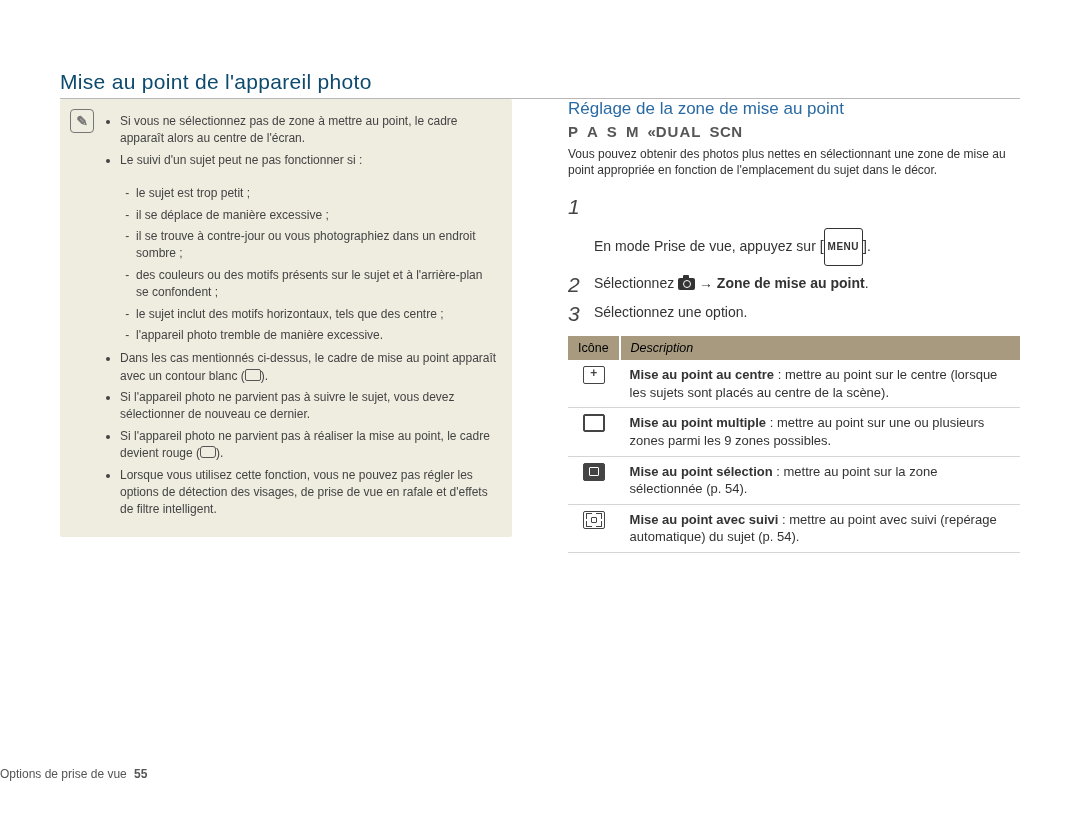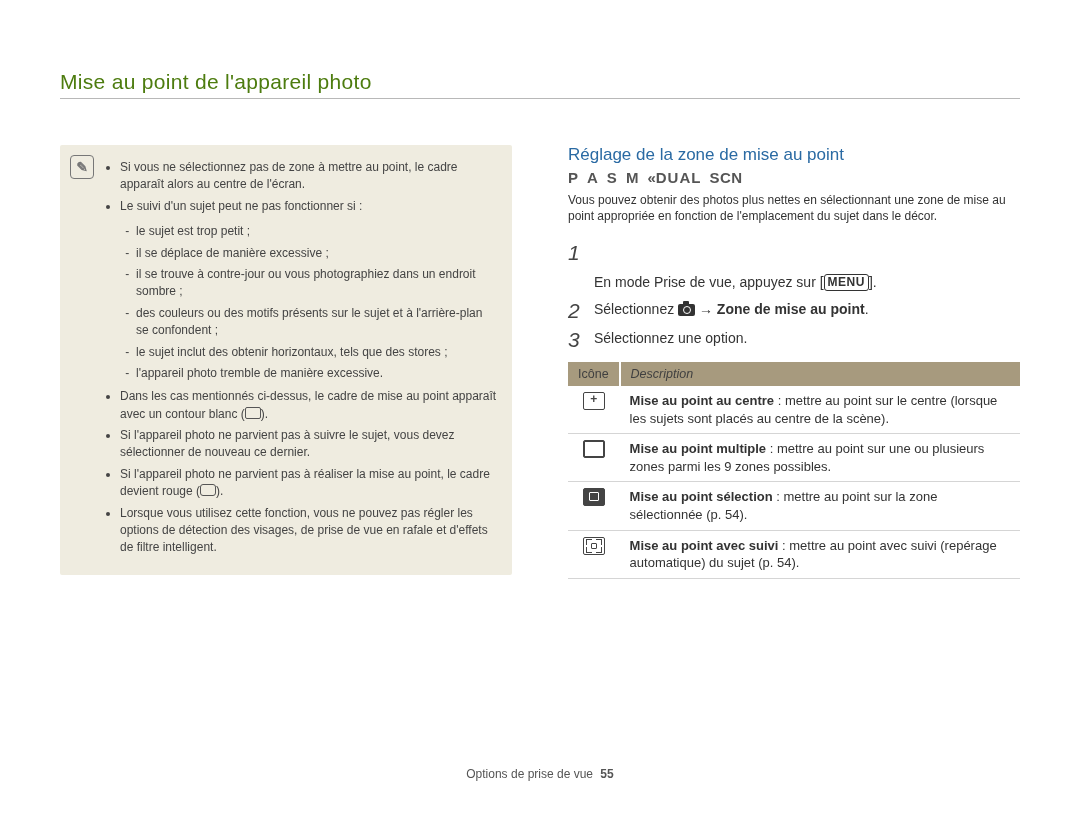--- a/index.html
+++ b/index.html
@@ -14,24 +14,23 @@
   .page {
     position: relative;
     width: 1080px;
     height: 815px;
     box-sizing: border-box;
     padding: 70px 60px 0 60px;
   }
   .header-title {
     font-size: 21px;
     font-weight: 300;
-    color: #4d7c0f;
+    color: #0c4a6e;
     border-bottom: 1px solid #b8b8b8;
     padding-bottom: 4px;
-    margin-bottom: 46px;
     letter-spacing: 0.3px;
   }
   .columns {
     display: flex;
     gap: 56px;
   }
   .col {
     flex: 1 1 50%;
   }
 
@@ -61,21 +60,21 @@
     color: #777;
   }
   .note-box ul {
     margin: 0;
     padding-left: 14px;
   }
   .note-box ul li {
     margin-bottom: 4px;
   }
   .note-box ul.sub {
-    margin-top: 8px;
+    margin-top: 16px;
     margin-bottom: 6px;
     list-style-type: "-  ";
     padding-left: 16px;
   }
   .inline-box {
     display: inline-block;
     width: 14px;
     height: 10px;
     border: 1.5px solid #555;
     border-radius: 2px;
@@ -137,25 +136,25 @@
     font-size: 21px;
     font-style: italic;
     font-weight: 400;
     color: #444;
     min-width: 16px;
     line-height: 1;
     padding-top: 0;
   }
   .menu-chip {
     display: inline-block;
-    font-size: 12px;
+    font-size: 10px;
     font-weight: 700;
     border: 1.2px solid #333;
     border-radius: 3px;
-    padding: 0 3px;
+    padding: 12px 3px;
     line-height: 1.2;
     letter-spacing: 0.5px;
     vertical-align: 1px;
     margin-top: 32px;
   }
   .cam-icon {
     display: inline-block;
     width: 17px;
     height: 12px;
     background: #333;
@@ -187,21 +186,21 @@
 
   
   table.opt {
     border-collapse: collapse;
     width: 100%;
     font-size: 13px;
     margin-bottom: 14px;
   }
   table.opt thead th {
     background: #a79a7e;
-    color: #404040;
+    color: #000000;
     font-weight: 400;
     text-align: left;
     padding: 5px 10px;
     font-size: 12.5px;
     border-right: 2px solid #fff;
   }
   table.opt thead th:last-child {
     border-right: none;
     font-style: italic;
   }
@@ -295,21 +294,21 @@
   .footnote {
     font-size: 12px;
     color: #555;
     line-height: 1.35;
   }
 
   .page-footer {
     position: absolute;
     bottom: 34px;
     left: 0; right: 0;
-    text-align: center;
+    text-align: left;
     font-size: 12px;
     color: #555;
   }
   .page-footer .num {
     font-weight: 600;
     margin-left: 4px;
   }
 </style>
 </head>
 <body>
@@ -325,21 +324,21 @@
         <div class="note-icon">✎</div>
         <ul>
           <li>Si vous ne sélectionnez pas de zone à mettre au point, le cadre apparaît alors au centre de l'écran.</li>
           <li>
             <span>Le suivi d'un sujet peut ne pas fonctionner si :</span>
             <ul class="sub">
               <li>le sujet est trop petit ;</li>
               <li>il se déplace de manière excessive ;</li>
               <li>il se trouve à contre-jour ou vous photographiez dans un endroit sombre ;</li>
               <li>des couleurs ou des motifs présents sur le sujet et à l'arrière-plan se confondent ;</li>
-              <li>le sujet inclut des obtenir horizontaux, tels que des stores ;</li>
+              <li>le sujet inclut des motifs horizontaux, tels que des centre ;</li>
               <li>l'appareil photo tremble de manière excessive.</li>
             </ul>
           </li>
           <li>
             <span>Dans les cas mentionnés ci-dessus, le cadre de mise au point apparaît avec un contour blanc (</span><span class="inline-box"></span><span>).</span>
           </li>
           <li>Si l'appareil photo ne parvient pas à suivre le sujet, vous devez sélectionner de nouveau ce dernier.</li>
           <li>
             <span>Si l'appareil photo ne parvient pas à réaliser la mise au point, le cadre devient rouge (</span><span class="inline-box rounded"></span><span>).</span>
           </li>

